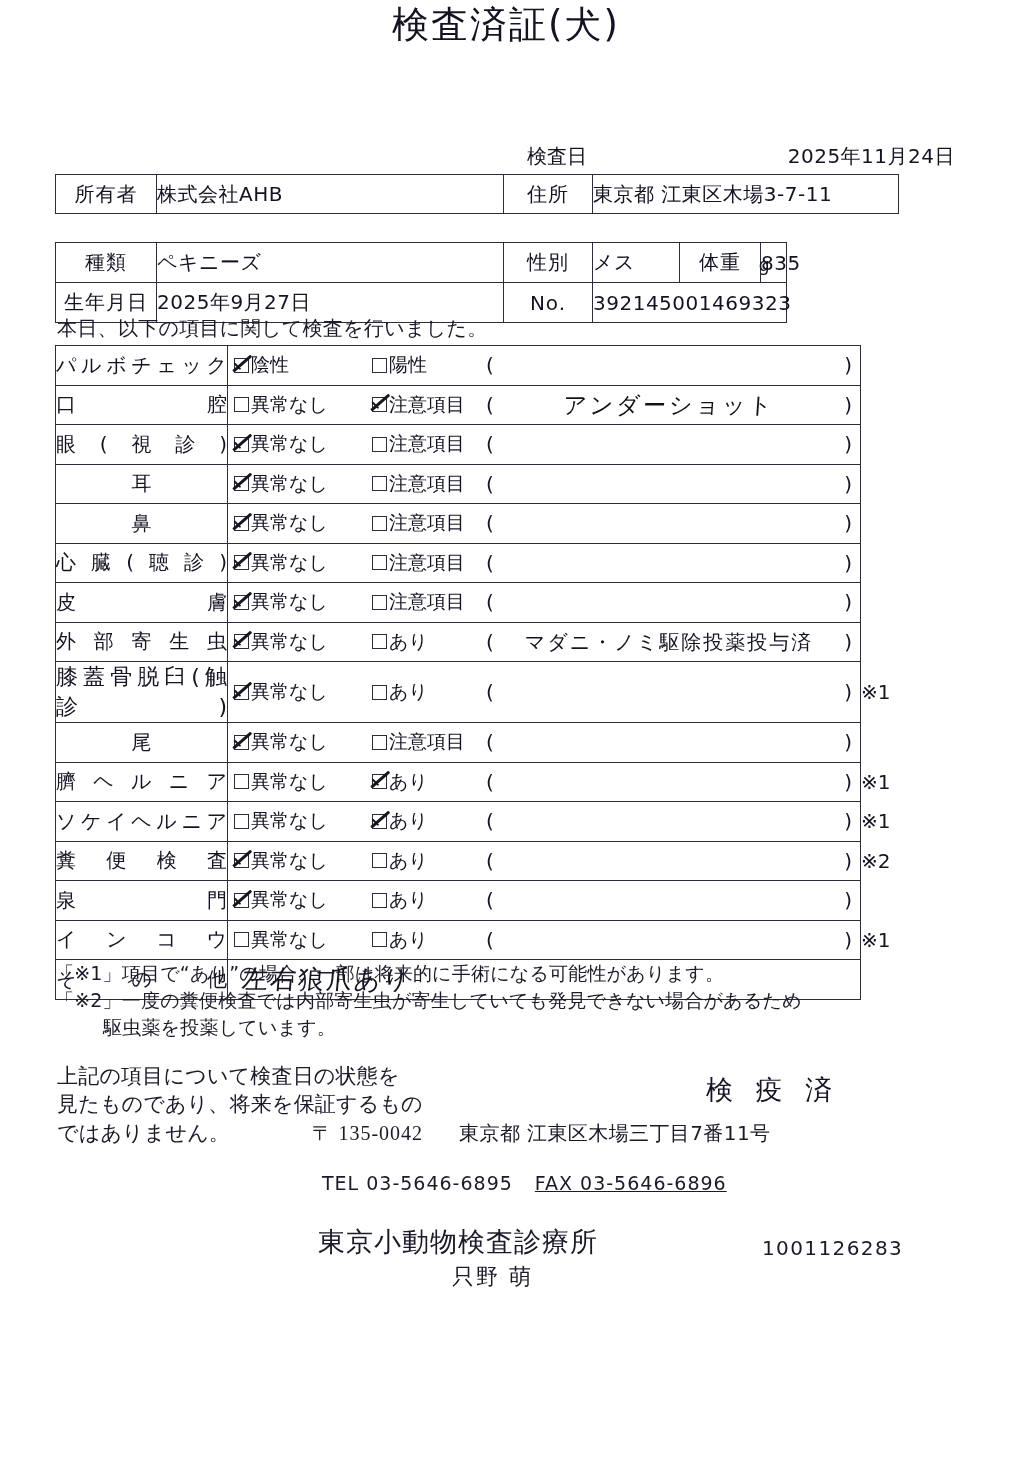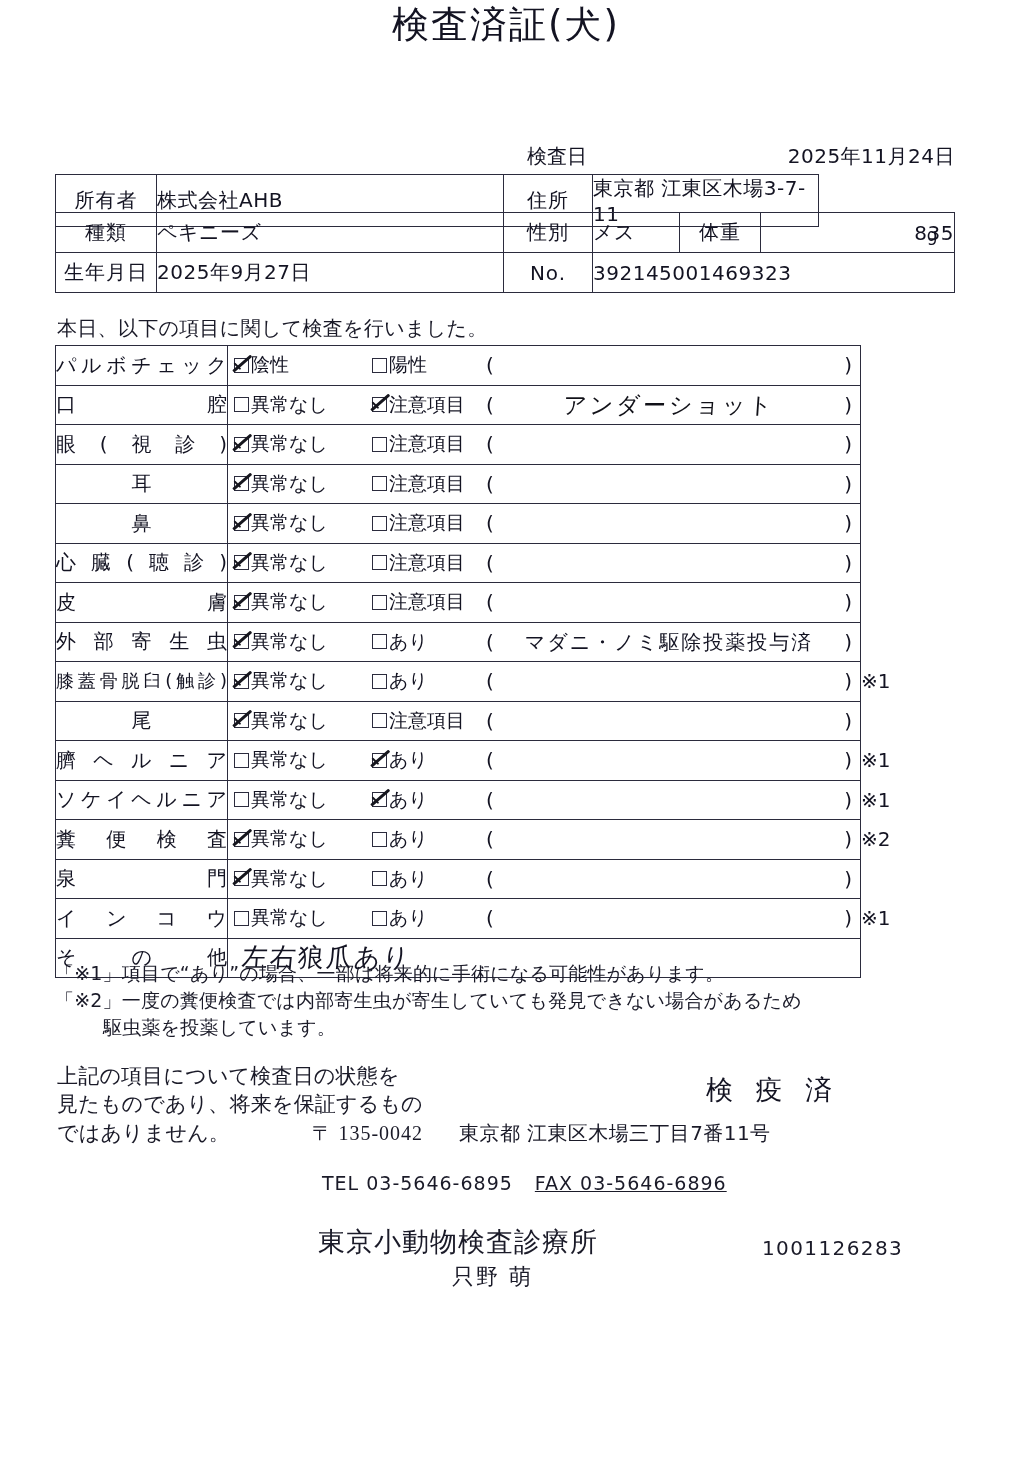--- a/index.html
+++ b/index.html
@@ -57,40 +57,40 @@
     color: #131322;
     vertical-align: middle;
     height: 36px;
   }
 
   
   #owner-table {
     position: absolute;
     top: 174px;
     left: 55px;
-    width: 764px;
+    width: 844px;
   }
   #owner-table td { height: 38px; }
   .cell-label {
     text-align: center;
     font-size: 20px;
     letter-spacing: 1px;
   }
   .cell-value {
     padding-left: 10px;
     font-size: 20px;
     letter-spacing: 0.5px;
   }
 
   
   #animal-table {
     position: absolute;
-    top: 212px;
+    top: 242px;
     left: 55px;
-    width: 900px;
+    width: 732px;
   }
   #animal-table td { height: 39px; }
   .cell-weight {
     text-align: right;
     padding-right: 46px;
     position: relative;
     letter-spacing: 0.5px;
   }
   .weight-unit {
     position: absolute;
@@ -124,21 +124,21 @@
     padding: 0 7px;
     font-size: 19px;
     letter-spacing: 0px;
     box-sizing: border-box;
   }
   .ck-label.center {
     text-align: center;
     text-align-last: center;
   }
   .ck-label.tight {
-    font-size: 18px;
+    font-size: 22px;
     text-align-last: justify;
   }
   .ck-opts {
     position: relative;
     padding: 0;
   }
   .opt {
     position: absolute;
     top: 50%;
     transform: translateY(-50%);

